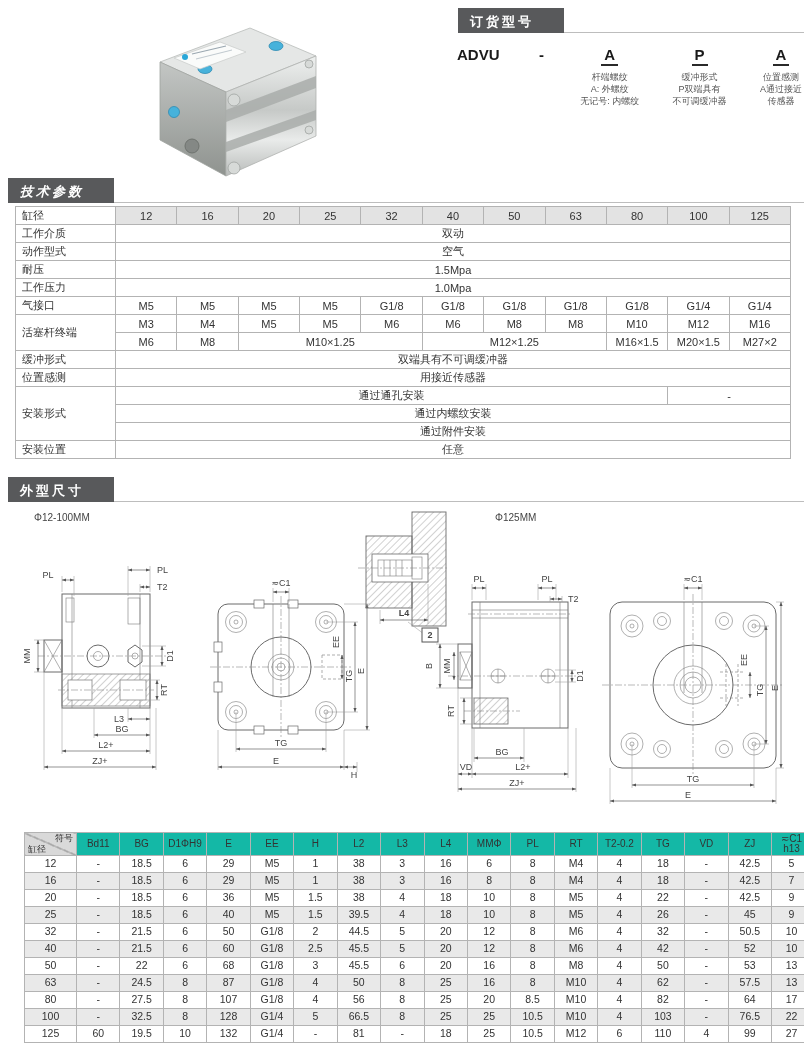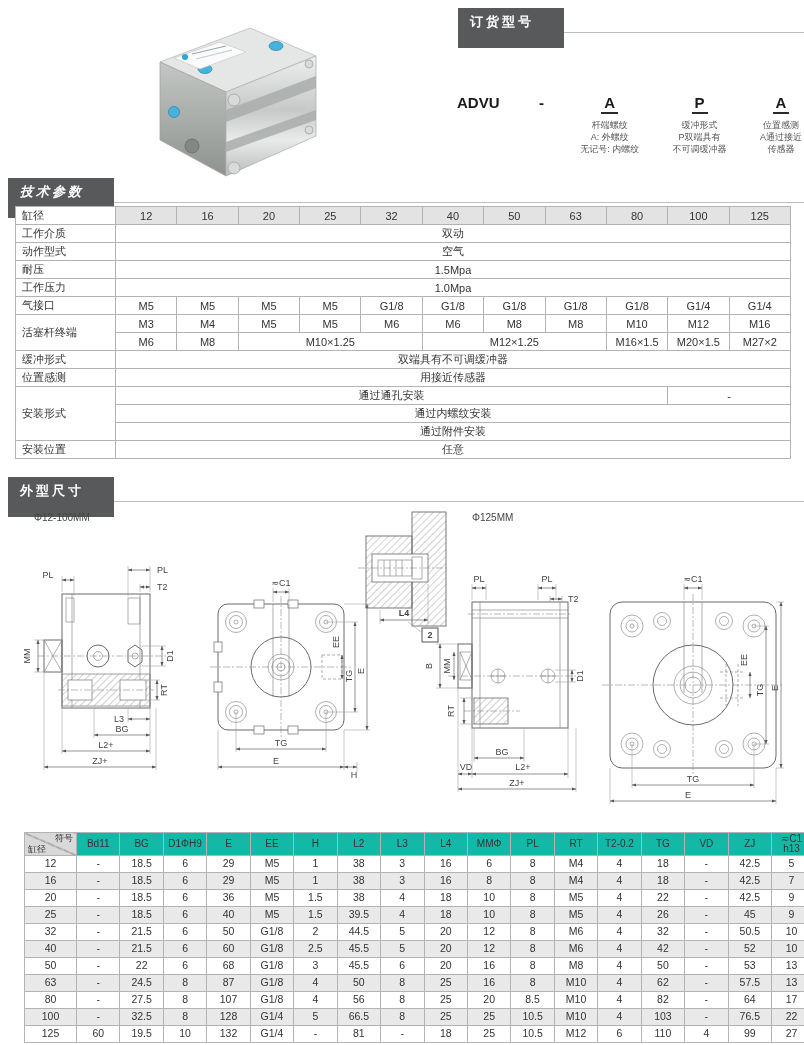--- a/index.html
+++ b/index.html
@@ -1,27 +1,27 @@
 <!DOCTYPE html>
 <html><head>
 <meta charset="utf-8">
 <style>
   html,body{margin:0;padding:0;}
   body{font-family:"Liberation Sans","DejaVu Sans",sans-serif;background:#fff;}
   #page{position:relative;width:804px;height:1045px;background:#fff;overflow:hidden;color:#333;}
 
   
   .sec{position:absolute;height:24px;border-bottom:1px solid #bdbdbd;}
-  .sec .bar{position:absolute;left:0;top:0;height:40px;box-sizing:border-box;background:#58595b;color:#fff;
+  .sec .bar{position:absolute;left:0;top:0;height:25px;box-sizing:border-box;background:#58595b;color:#fff;
     font-size:13px;font-weight:bold;letter-spacing:3px;padding:5px 30px 0 12px;}
 
   
   .order-wrap{position:absolute;left:454px;top:46px;width:348px;display:flex;justify-content:space-between;}
   .oc{display:flex;flex-direction:column;align-items:center;}
-  .oc .code{font-weight:bold;font-size:15px;color:#1a1a1a;line-height:18px;padding:0 3px;margin-top:48px;}
+  .oc .code{font-weight:bold;font-size:15px;color:#1a1a1a;line-height:18px;padding:0 3px;}
   .oc .code.u{border-bottom:2px solid #2a2a2a;}
   .oc .notes{margin-top:5px;font-size:9px;color:#555;line-height:1.35;text-align:center;}
   .oc.la{align-items:flex-start;}
   .oc.la .notes{text-align:left;}
 
   
   .tech-pos{position:absolute;left:15px;top:206px;width:776px;}
   table{border-collapse:collapse;table-layout:fixed;width:100%;}
   .tech td,.tech th{border:1px solid #b3b3b3;height:17px;font-size:11px;font-weight:normal;
     text-align:center;padding:0 2px;color:#333;overflow:hidden;white-space:nowrap;}
@@ -233,21 +233,21 @@
           <tr>
             <td class="rowlabel">安装位置</td>
             <td colspan="11">任意</td>
           </tr>
         </tbody>
   </table>
 </div>
 
 <div class="draw-area">
   <span class="cap" style="left:34px;top:12px;">Φ12-100MM</span>
-  <span class="cap" style="left:472px;top:12px;">Φ125MM</span>
+  <span class="cap" style="left:495px;top:12px;">Φ125MM</span>
 
   <svg class="dv" style="left:14px;top:52px;" width="175" height="235" viewBox="0 0 175 235">
     <defs>
       <marker id="a1" viewBox="0 0 10 10" refX="9" refY="5" markerWidth="7" markerHeight="7" orient="auto-start-reverse">
             <path d="M0,1.5 L9,5 L0,8.5 z" fill="#555"></path>
           </marker>
       <pattern id="h1" width="5" height="5" patternUnits="userSpaceOnUse" patternTransform="rotate(45)">
             <line x1="0" y1="0" x2="0" y2="5" stroke="#8d8d8d" stroke-width="0.8"></line>
           </pattern>
     </defs>

